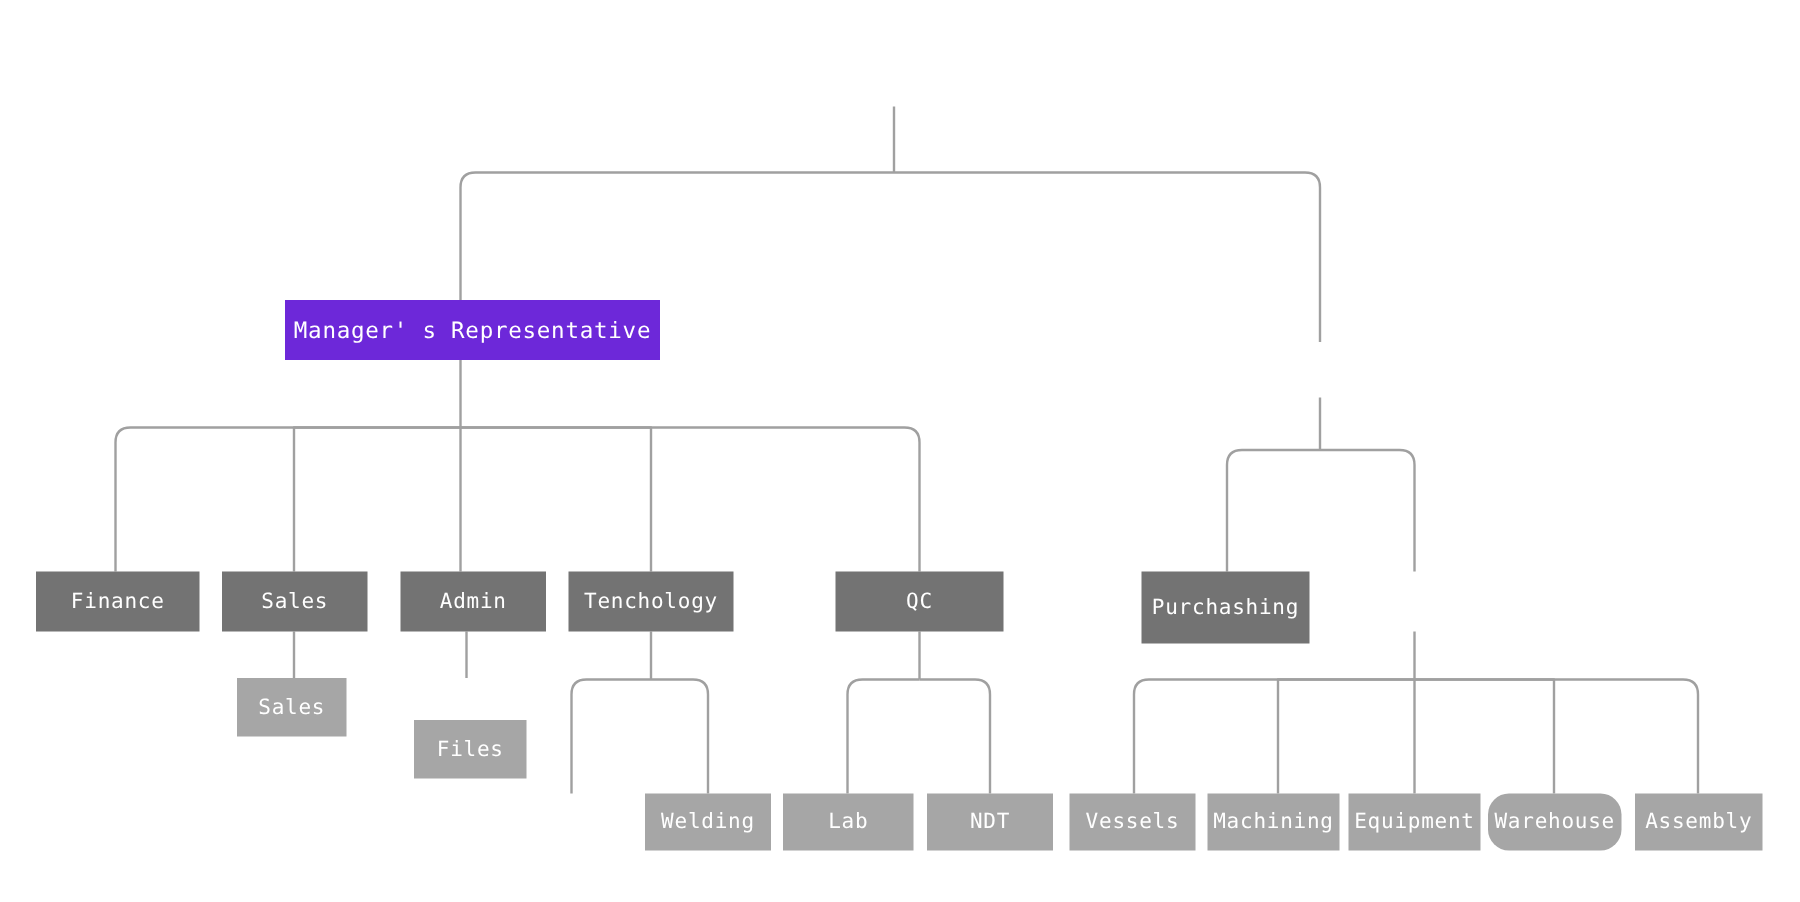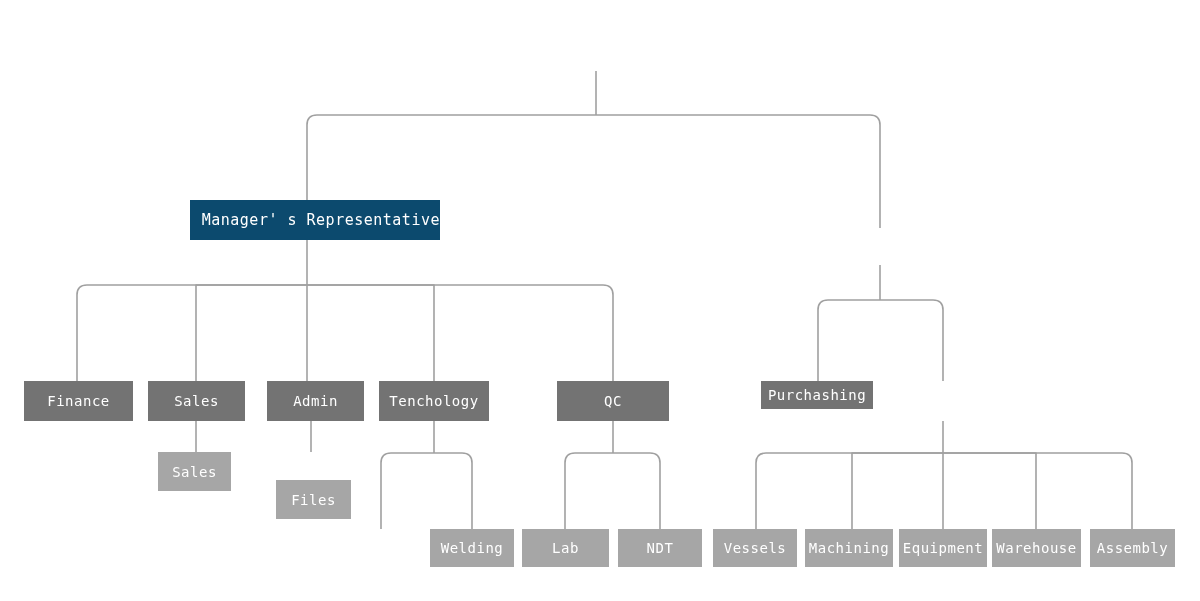--- a/index.html
+++ b/index.html
@@ -32,23 +32,22 @@
     letter-spacing: 0.5px;
     white-space: nowrap;
     text-align: center;
     z-index: 5;
   }
   .node-l0 {
     background: #1f4e89;
     font-size: 16px;
   }
   .node-l1 {
-    background: #0c4a6e;
+    background: #6d28d9;
     font-size: 15px;
-    justify-content: flex-end;
   }
   .node-l2 {
     background: #737373;
     font-size: 14px;
   }
   .node-l3 {
     background: #a6a6a6;
     font-size: 14px;
   }
 </style>
@@ -111,21 +110,21 @@
   </div>
   <div class="node node-l2" style="left:267px; top:381px; width:97px; height:40px;">
     <span>Admin</span>
   </div>
   <div class="node node-l2" style="left:379px; top:381px; width:110px; height:40px;">
     <span>Tenchology</span>
   </div>
   <div class="node node-l2" style="left:557px; top:381px; width:112px; height:40px;">
     <span>QC</span>
   </div>
-  <div class="node node-l2" style="left:761px; top:381px; width:112px; height:28px;">
+  <div class="node node-l2" style="left:761px; top:381px; width:112px; height:48px;">
     <span>Purchashing</span>
   </div>
 
   <div class="node node-l3" style="left:158px; top:452px; width:73px; height:39px;">
     <span>Sales</span>
   </div>
   <div class="node node-l3" style="left:276px; top:480px; width:75px; height:39px;">
     <span>Files</span>
   </div>
   <div class="node node-l3" style="left:430px; top:529px; width:84px; height:38px;">
@@ -139,20 +138,20 @@
   </div>
   <div class="node node-l3" style="left:713px; top:529px; width:84px; height:38px;">
     <span>Vessels</span>
   </div>
   <div class="node node-l3" style="left:805px; top:529px; width:88px; height:38px;">
     <span>Machining</span>
   </div>
   <div class="node node-l3" style="left:899px; top:529px; width:88px; height:38px;">
     <span>Equipment</span>
   </div>
-  <div class="node node-l3" style="left:992px; top:529px; width:89px; height:38px;">
+  <div class="node node-l3" style="left:992px; top:529px; width:89px; height:38px;border-radius:14px;">
     <span>Warehouse</span>
   </div>
   <div class="node node-l3" style="left:1090px; top:529px; width:85px; height:38px;">
     <span>Assembly</span>
   </div>
 
 </div>
 
 </body></html>

